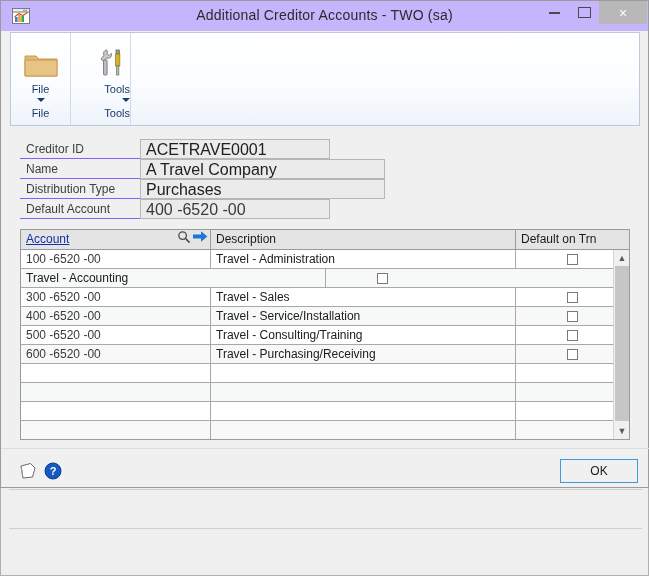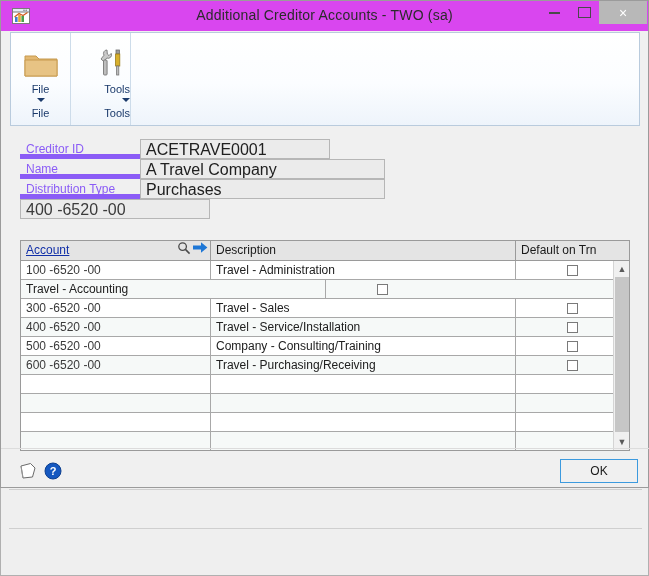--- a/index.html
+++ b/index.html
@@ -40,21 +40,21 @@
     position: absolute;
     left: 0; top: 0; width: 649px; height: 488px;
     background: #f0f0f0;
     border: 1px solid #9b9b9b;
     box-sizing: border-box;
   }
 
   
   #titlebar {
     position: absolute; left: 0; top: 0; right: 0; height: 30px;
-    background: #d946ef;
+    background: #c4b5fd;
   }
   #app-icon {
     position: absolute; left: 9px; top: 4px; width: 22px; height: 22px;
   }
   #title-text {
     position: absolute; left: 0; right: 0; top: 6px;
     text-align: center; font-size: 14px; color: #2b2b2b;
     letter-spacing: .2px;
   }
   .wbtn {
@@ -99,22 +99,22 @@
   #dlg-body {
     position: absolute; left: 9px; top: 127px;
     width: 630px; height: 320px;
     background: #f0f0f0;
   }
 
   
   .fld-row { position: absolute; height: 20px; display: flex; align-items: center; }
   .fld-label {
     width: 120px; height: 20px; line-height: 20px;
-    font-size: 12px; color: #8b5cf6; padding-left: 6px;
-    border-bottom: 5px solid #8b5cf6;
+    font-size: 12px; color: #404040; padding-left: 6px;
+    border-bottom: 1px solid #8b5cf6;
     box-sizing: border-box;
   }
   .fld-value {
     height: 20px; line-height: 19px;
     background: #ebebeb; border: 1px solid #b6b6b6;
     font-size: 16px; color: #202020; padding-left: 5px;
     box-sizing: border-box; white-space: nowrap; overflow: hidden;
   }
   #row-credid { left: 10px; top: 11px; }
   #row-credid .fld-value { width: 190px; }
@@ -126,21 +126,20 @@
   #row-defacct .fld-value { width: 190px; color: #3b3b3b; }
 
   
   #grid {
     position: absolute; left: 10px; top: 101px;
     width: 610px; height: 211px;
     background: #ffffff;
     border: 1px solid #9a9a9a;
     box-sizing: border-box;
     overflow: hidden;
-    margin-top: 11px;
   }
   #grid-head {
     display: flex; height: 20px;
     background: #e4e4e4;
     border-bottom: 1px solid #9a9a9a;
     box-sizing: border-box;
   }
   .gh {
     font-size: 12px; color: #1a1a1a;
     height: 19px; line-height: 19px;
@@ -303,20 +302,21 @@
     </div>
     <div class="fld-row" id="row-disttype">
       <div class="fld-label">Distribution Type</div>
       <div class="fld-value">Purchases</div>
     </div>
     <div class="fld-row" id="row-name">
       <div class="fld-label">Name</div>
       <div class="fld-value">A Travel Company</div>
     </div>
     <div class="fld-row" id="row-defacct">
+      <div class="fld-label">Default Account</div>
       <div class="fld-value">400 -6520 -00</div>
     </div>
 
     <div id="grid">
       <div id="grid-head">
         <div class="gh" id="gh-account">
           <span class="lnk">Account</span>
           <span class="hicons">
             <span>
               <svg width="14" height="14" viewBox="0 0 14 14">
@@ -357,21 +357,21 @@
           </div>
           <div class="grow even">
             <div class="gc gc-account">400 -6520 -00</div>
             <div class="gc gc-desc">Travel - Service/Installation</div>
             <div class="gc gc-default">
               <span class="cbox"></span>
             </div>
           </div>
           <div class="grow odd">
             <div class="gc gc-account">500 -6520 -00</div>
-            <div class="gc gc-desc">Company - Consulting/Training</div>
+            <div class="gc gc-desc">Travel - Consulting/Training</div>
             <div class="gc gc-default">
               <span class="cbox"></span>
             </div>
           </div>
           <div class="grow even">
             <div class="gc gc-account">600 -6520 -00</div>
             <div class="gc gc-desc">Travel - Purchasing/Receiving</div>
             <div class="gc gc-default">
               <span class="cbox"></span>
             </div>

